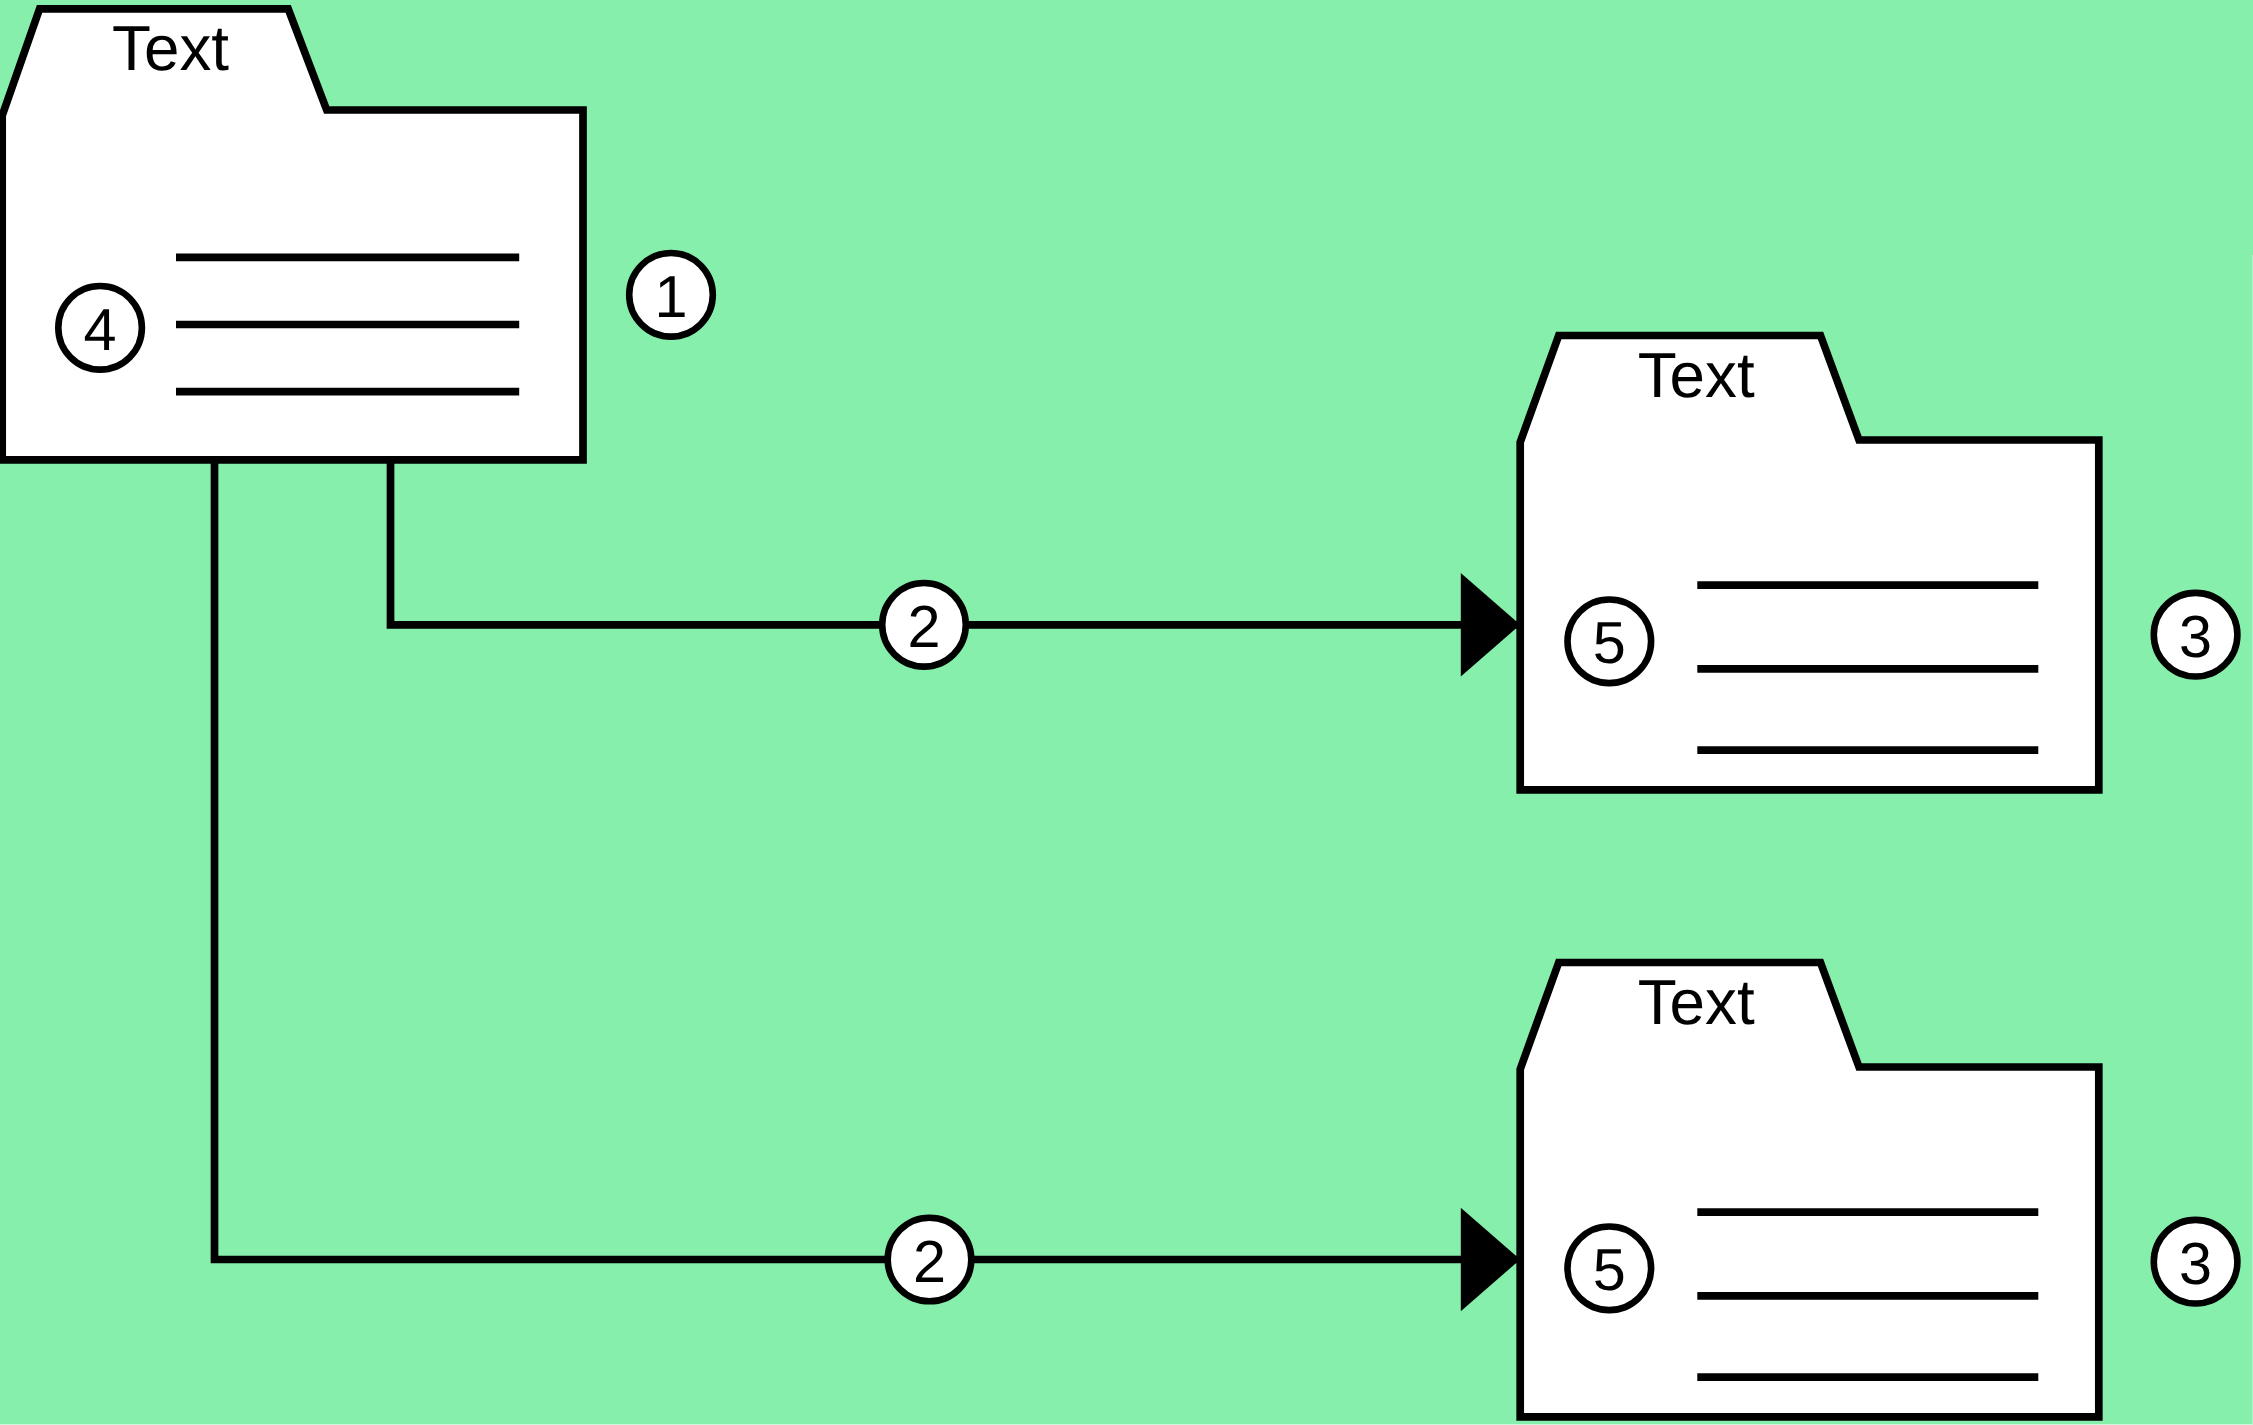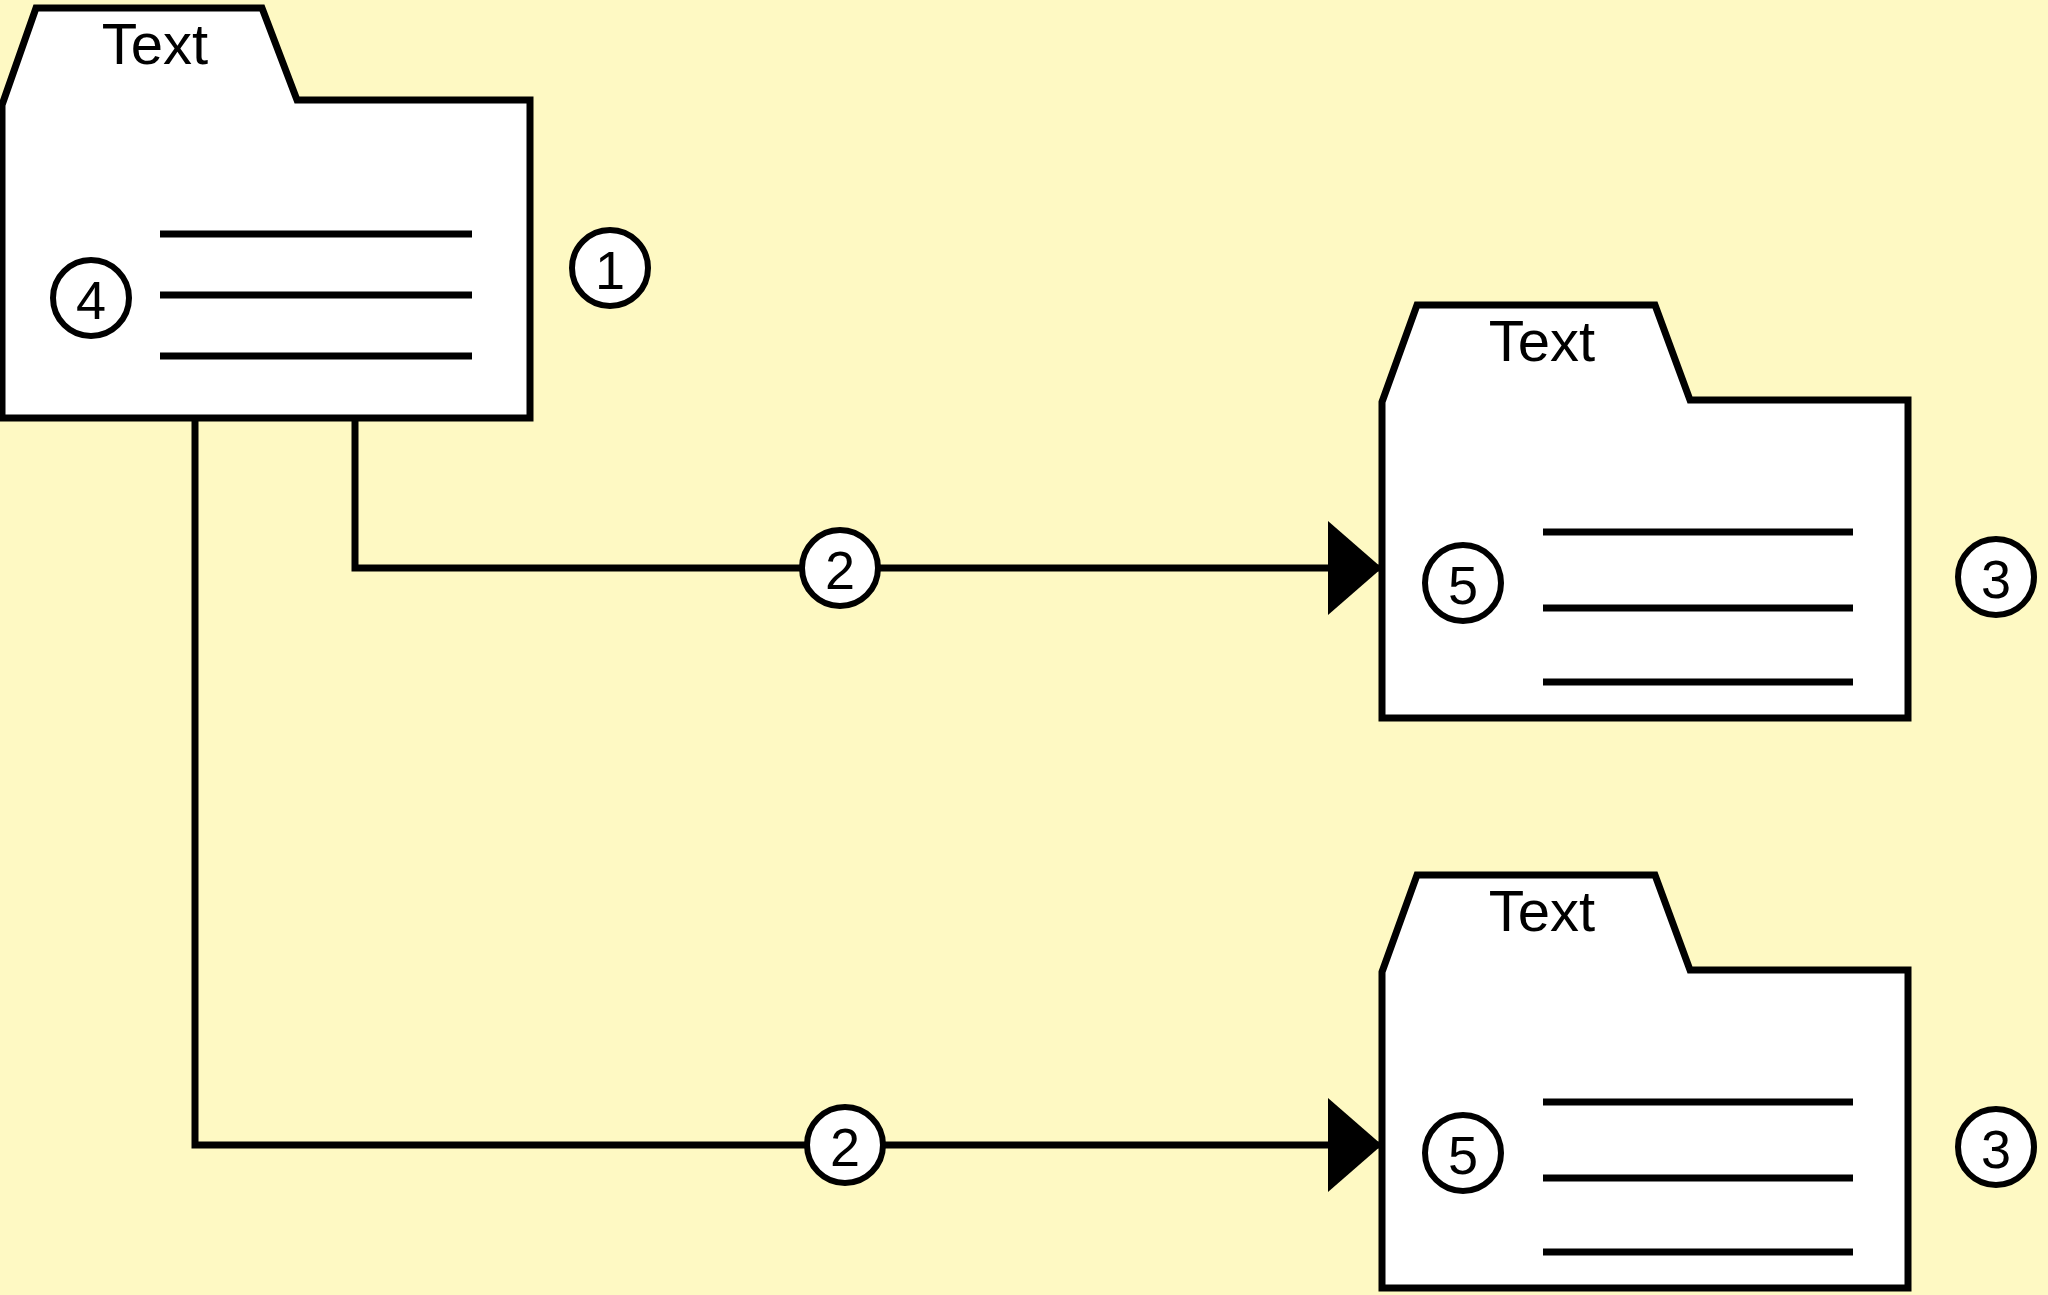--- a/index.html
+++ b/index.html
@@ -7,21 +7,21 @@
     padding: 0;
     background: #ffffff;
   }
   body {
     font-family: "Liberation Sans", sans-serif;
   }
   #diagram-root {
     position: relative;
     width: 2048px;
     height: 1295px;
-    background: #fef9c3;
+    background: #86efac;
     overflow: hidden;
   }
   svg#diagram-svg {
     display: block;
     width: 2048px;
     height: 1295px;
   }
   .folder-outline {
     fill: #ffffff;
     stroke: #000000;

